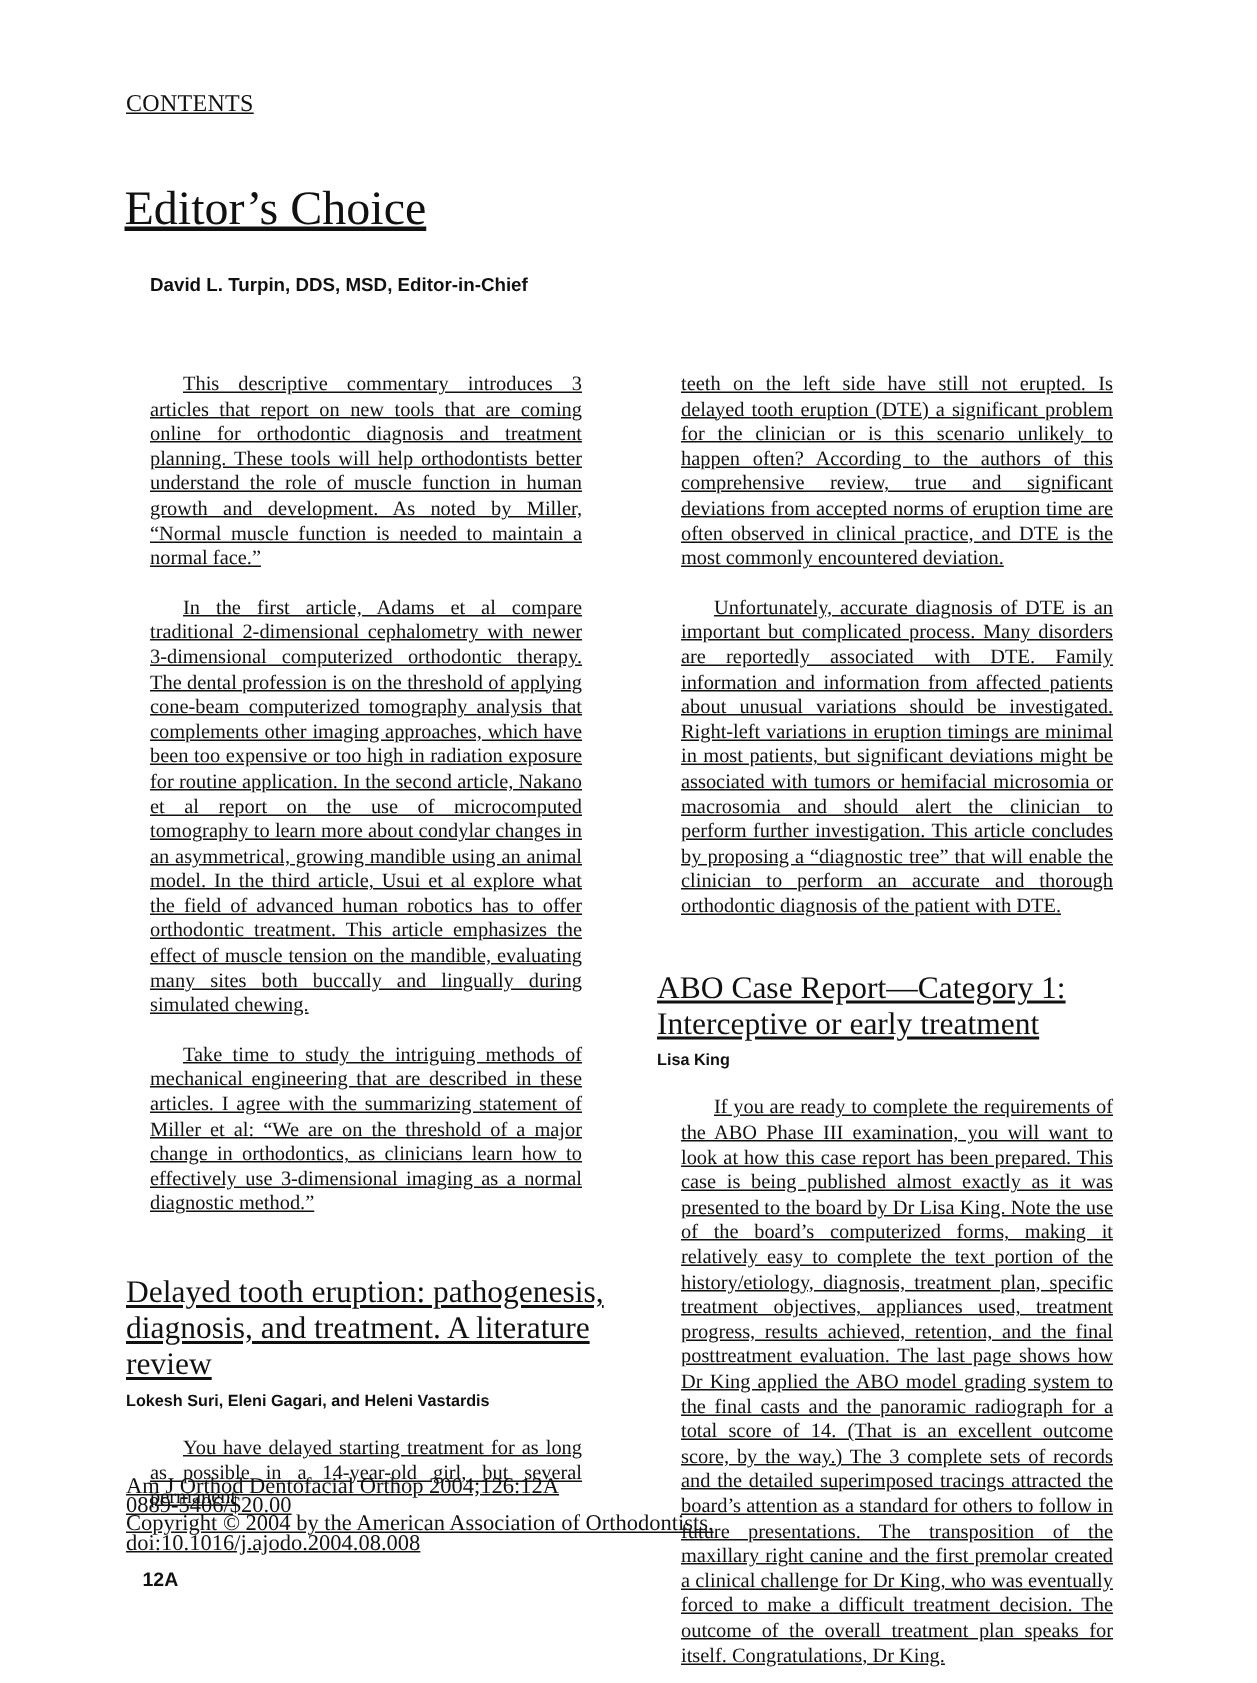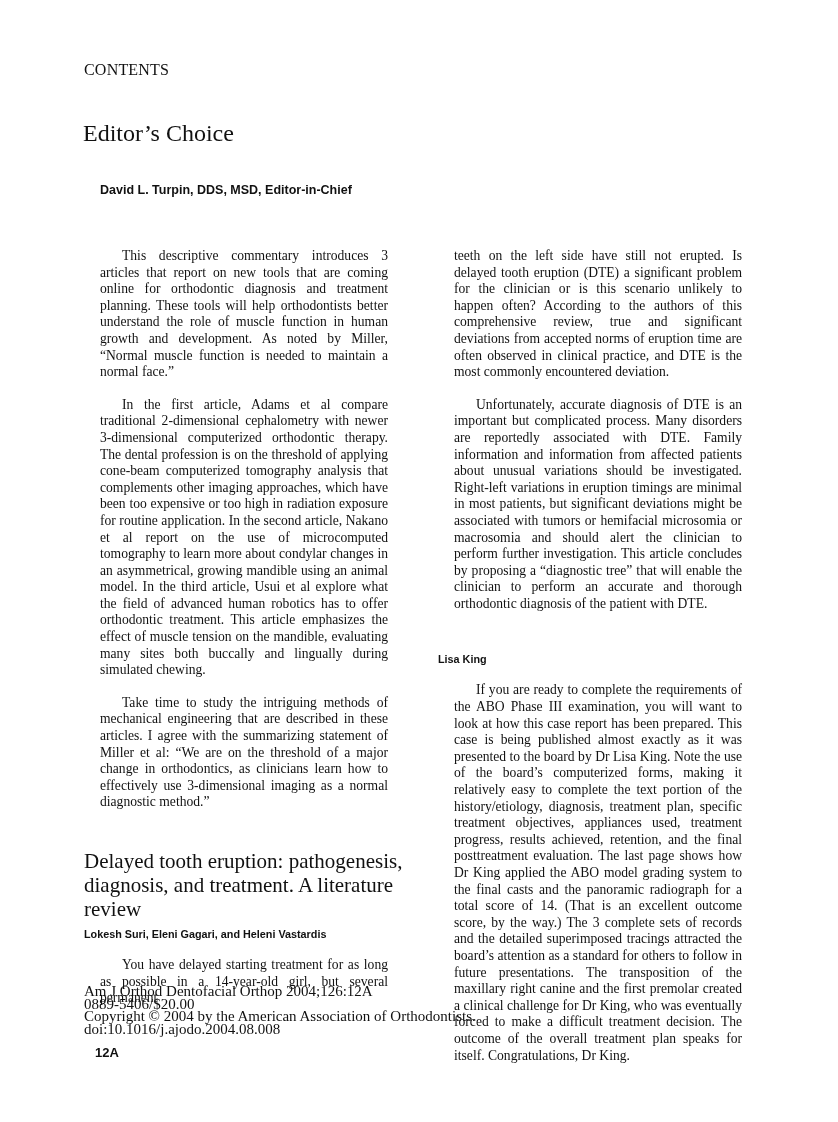--- a/index.html
+++ b/index.html
@@ -1,21 +1,21 @@
 <!DOCTYPE html>
 <html><head>
 <meta charset="utf-8">
 <style>
   html, body { margin: 0; padding: 0; background: #ffffff; }
   body { width: 838px; height: 1122px; position: relative; overflow: hidden; color: #111; }
-  .serif { font-family: "Liberation Serif", "DejaVu Serif", serif; }
+  .serif { font-family: "Liberation Serif", "DejaVu Serif", serif; text-decoration: underline; }
   .sans { font-family: "Liberation Sans", "DejaVu Sans", sans-serif; }
 
   .section-label { position: absolute; left: 84px; top: 61px; font-size: 16px; letter-spacing: 0.2px; }
-  .page-title { position: absolute; left: 83px; top: 120px; font-size: 24px; font-weight: normal; margin: 0; }
+  .page-title { position: absolute; left: 83px; top: 120px; font-size: 32px; font-weight: normal; margin: 0; }
   .editor-line { position: absolute; left: 84px; top: 183px; font-size: 12.5px; font-weight: bold; padding-left: 16px; }
 
   .col { position: absolute; width: 320px; }
   .col-left { left: 84px; top: 232px; }
   .col-right { left: 438px; top: 232px; }
 
   .art-title { font-size: 21px; line-height: 24px; font-weight: normal; margin: 0; }
   .art-authors { font-size: 10.8px; font-weight: bold; margin: 6px 0 16px 0; line-height: 14px; }
   .para { font-size: 13.6px; line-height: 16.6px; text-align: justify; margin: 16px; text-indent: 22px; }
   .para.noindent { text-indent: 0; }
@@ -45,20 +45,21 @@
   </section>
 </div>
 
 <div class="col col-right">
   <section>
     <p class="para noindent serif">teeth on the left side have still not erupted. Is delayed tooth eruption (DTE) a significant problem for the clinician or is this scenario unlikely to happen often? According to the authors of this comprehensive review, true and significant deviations from accepted norms of eruption time are often observed in clinical practice, and DTE is the most commonly encountered deviation.</p>
     <p class="para serif">Unfortunately, accurate diagnosis of DTE is an important but complicated process. Many disorders are reportedly associated with DTE. Family information and information from affected patients about unusual variations should be investigated. Right-left variations in eruption timings are minimal in most patients, but significant deviations might be associated with tumors or hemifacial microsomia or macrosomia and should alert the clinician to perform further investigation. This article concludes by proposing a “diagnostic tree” that will enable the clinician to perform an accurate and thorough orthodontic diagnosis of the patient with DTE.</p>
   </section>
   <div class="gap" style="height:18px"></div>
   <section>
+    <h2 class="art-title serif">ABO Case Report—Category 1: Interceptive or early treatment</h2>
     <div class="art-authors sans">Lisa King</div>
     <p class="para serif">If you are ready to complete the requirements of the ABO Phase III examination, you will want to look at how this case report has been prepared. This case is being published almost exactly as it was presented to the board by Dr Lisa King. Note the use of the board’s computerized forms, making it relatively easy to complete the text portion of the history/etiology, diagnosis, treatment plan, specific treatment objectives, appliances used, treatment progress, results achieved, retention, and the final posttreatment evaluation. The last page shows how Dr King applied the ABO model grading system to the final casts and the panoramic radiograph for a total score of 14. (That is an excellent outcome score, by the way.) The 3 complete sets of records and the detailed superimposed tracings attracted the board’s attention as a standard for others to follow in future presentations. The transposition of the maxillary right canine and the first premolar created a clinical challenge for Dr King, who was eventually forced to make a difficult treatment decision. The outcome of the overall treatment plan speaks for itself. Congratulations, Dr King.</p>
   </section>
 </div>
 
 <div class="footer-ref serif">
   <div>Am J Orthod Dentofacial Orthop 2004;126:12A</div>
   <div>0889-5406/$20.00</div>
   <div>Copyright © 2004 by the American Association of Orthodontists.</div>
   <div>doi:10.1016/j.ajodo.2004.08.008</div>

